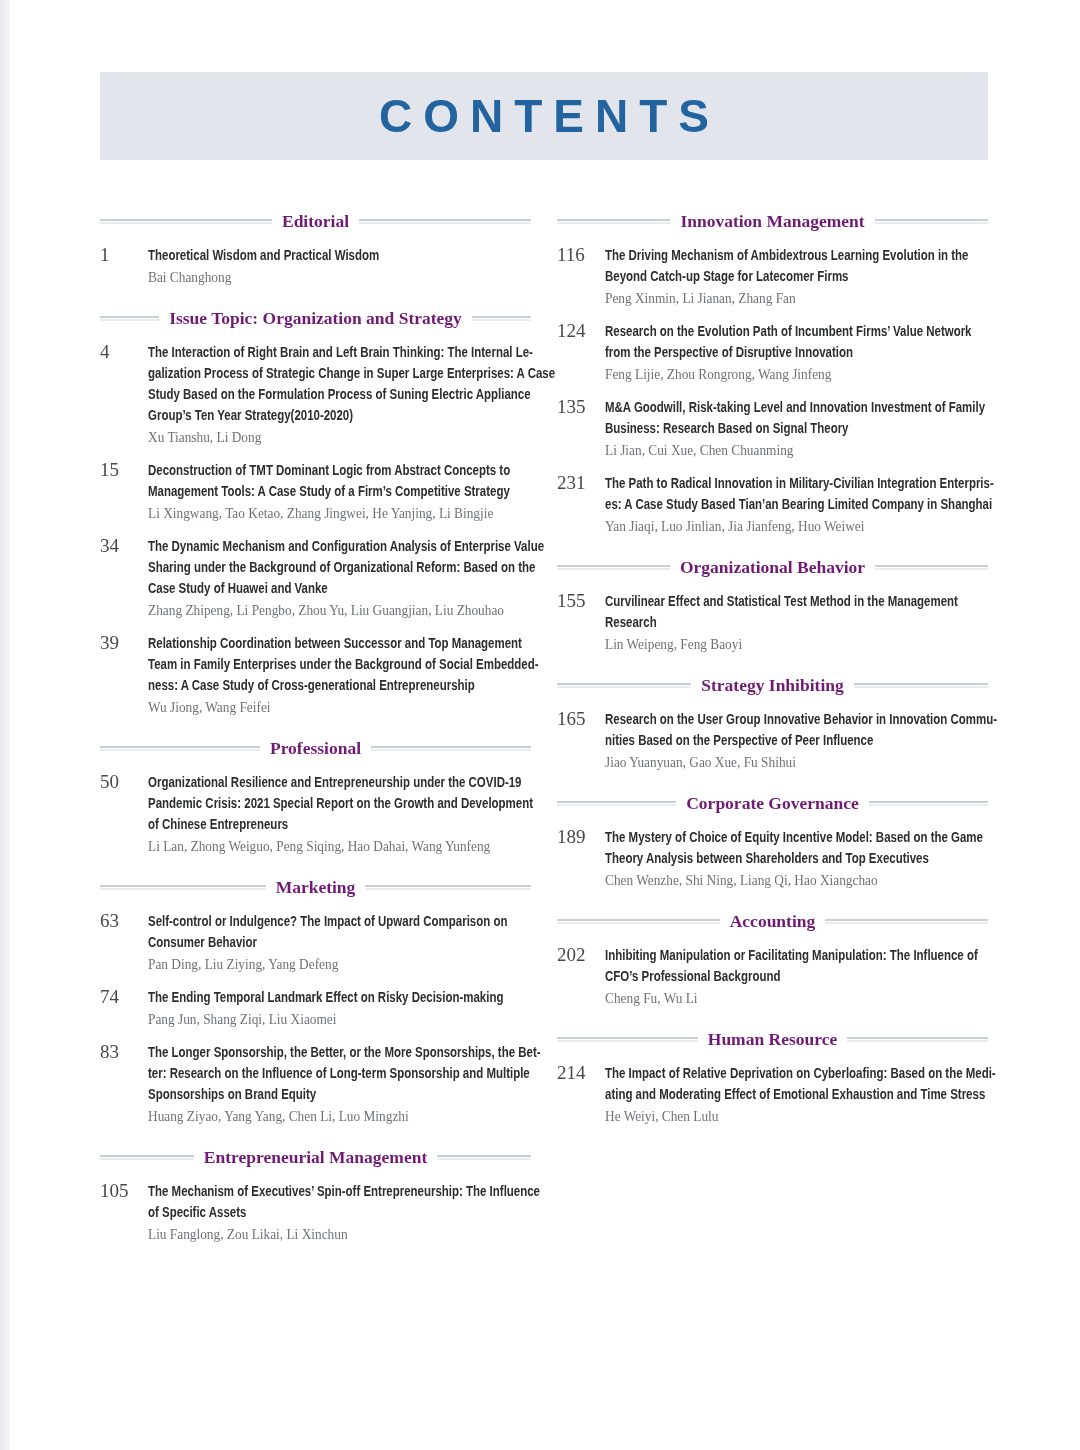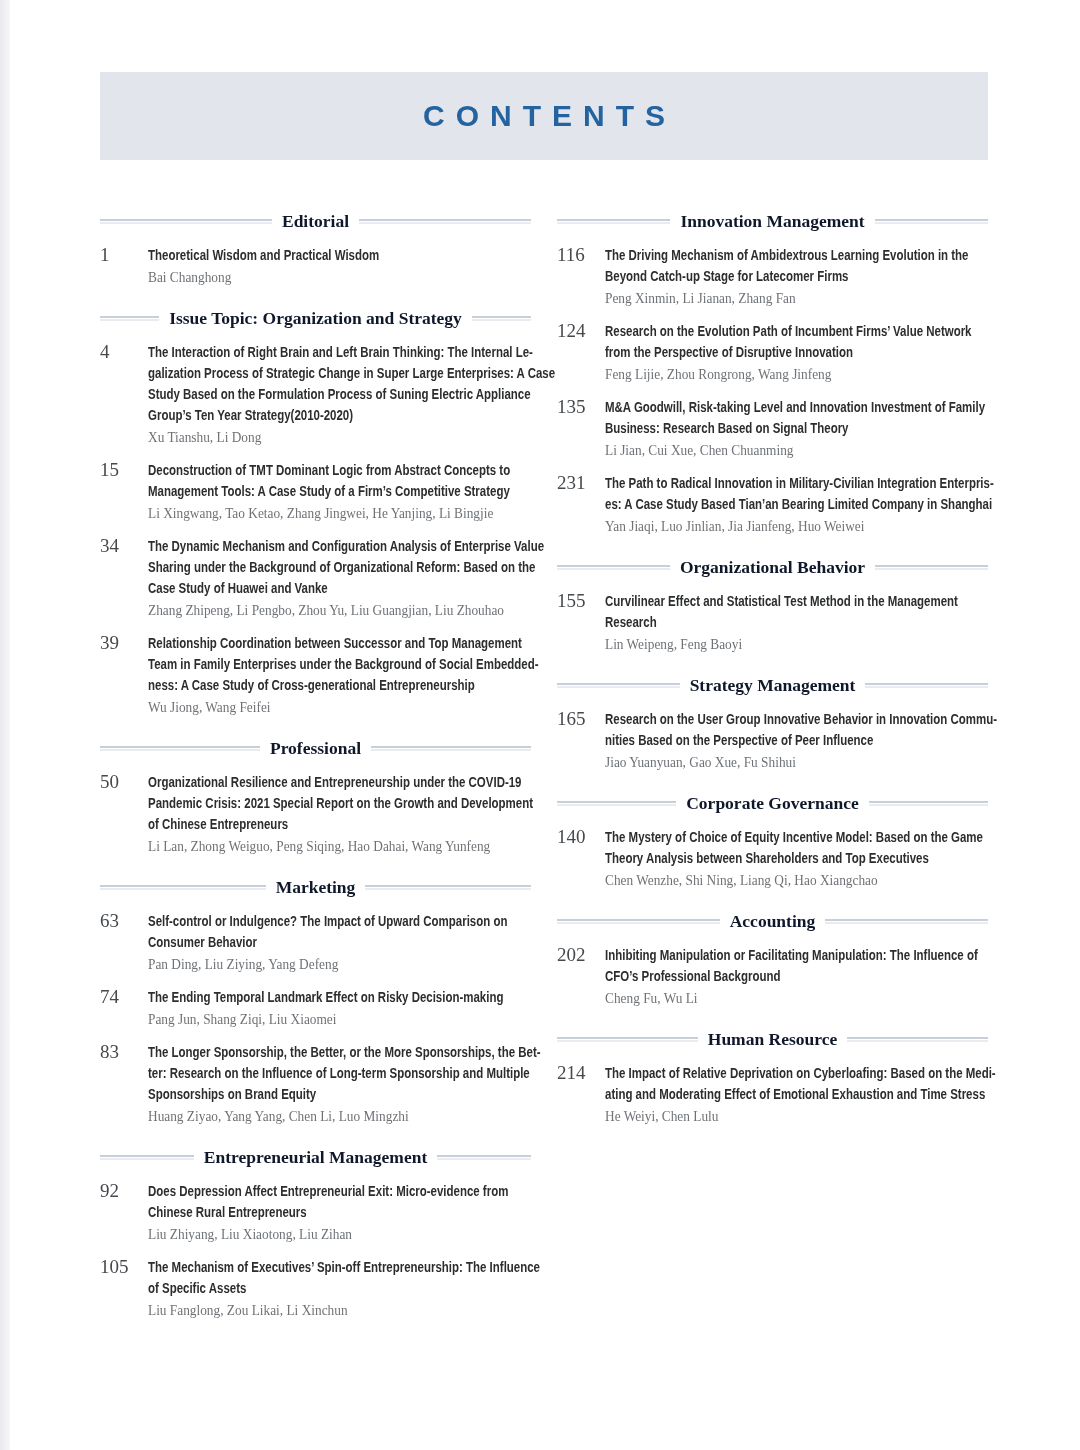--- a/index.html
+++ b/index.html
@@ -21,21 +21,21 @@
     width:1080px;height:1450px;
   }
   .banner{
     width:888px;height:88px;
     background:#e2e5ec;
     display:flex;align-items:center;justify-content:center;
   }
   .banner h1{
     margin:0;
     font-family:"Liberation Sans",sans-serif;
-    font-size:30px;
+    font-size:46px;
     font-weight:700;
     letter-spacing:11px;
     padding-left:11px; 
     color:#2363a0;
   }
   .columns{
     margin-top:50px;
     display:grid;
     grid-template-columns:1fr 1fr;
     column-gap:26px;
@@ -46,21 +46,21 @@
     display:flex;align-items:center;gap:10px;
     margin:20px 0 12px;
   }
   .toc-section:first-child .section-heading{margin-top:0;}
   .section-heading h2{
     margin:0;
     font-family:"Liberation Serif",serif;
     font-weight:700;
     font-size:17.5px;
     line-height:22px;
-    color:#0f172a;
+    color:#701a75;
     white-space:nowrap;
   }
   .rule{
     flex:1;height:5px;min-width:12px;
     background:linear-gradient(to bottom,#c9cfd9 0px,#c9cfd9 2px,#ffffff 2px,#ffffff 3px,#e8ebf0 3px,#e8ebf0 5px);
   }
   .entry{
     display:grid;
     grid-template-columns:48px 1fr;
     margin-bottom:12px;
@@ -213,28 +213,20 @@
             </div>
           </div>
         </section>
         <section class="toc-section">
           <div class="section-heading">
             <span class="rule"></span>
             <h2>Entrepreneurial Management</h2>
             <span class="rule"></span>
           </div>
           <div class="entry">
-            <div class="entry-page">92</div>
-            <div class="entry-text">
-              <div class="entry-title">Does Depression Affect Entrepreneurial Exit: Micro-evidence from
-Chinese Rural Entrepreneurs</div>
-              <div class="entry-authors">Liu Zhiyang, Liu Xiaotong, Liu Zihan</div>
-            </div>
-          </div>
-          <div class="entry">
             <div class="entry-page">105</div>
             <div class="entry-text">
               <div class="entry-title">The Mechanism of Executives’ Spin-off Entrepreneurship: The Influence
 of Specific Assets</div>
               <div class="entry-authors">Liu Fanglong, Zou Likai, Li Xinchun</div>
             </div>
           </div>
         </section>
       </div>
     <div class="col" id="col-1">
@@ -288,40 +280,40 @@
             <div class="entry-text">
               <div class="entry-title">Curvilinear Effect and Statistical Test Method in the Management
 Research</div>
               <div class="entry-authors">Lin Weipeng, Feng Baoyi</div>
             </div>
           </div>
         </section>
         <section class="toc-section">
           <div class="section-heading">
             <span class="rule"></span>
-            <h2>Strategy Management</h2>
+            <h2>Strategy Inhibiting</h2>
             <span class="rule"></span>
           </div>
           <div class="entry">
             <div class="entry-page">165</div>
             <div class="entry-text">
               <div class="entry-title">Research on the User Group Innovative Behavior in Innovation Commu-
 nities Based on the Perspective of Peer Influence</div>
               <div class="entry-authors">Jiao Yuanyuan, Gao Xue, Fu Shihui</div>
             </div>
           </div>
         </section>
         <section class="toc-section">
           <div class="section-heading">
             <span class="rule"></span>
             <h2>Corporate Governance</h2>
             <span class="rule"></span>
           </div>
           <div class="entry">
-            <div class="entry-page">140</div>
+            <div class="entry-page">189</div>
             <div class="entry-text">
               <div class="entry-title">The Mystery of Choice of Equity Incentive Model: Based on the Game
 Theory Analysis between Shareholders and Top Executives</div>
               <div class="entry-authors">Chen Wenzhe, Shi Ning, Liang Qi, Hao Xiangchao</div>
             </div>
           </div>
         </section>
         <section class="toc-section">
           <div class="section-heading">
             <span class="rule"></span>

